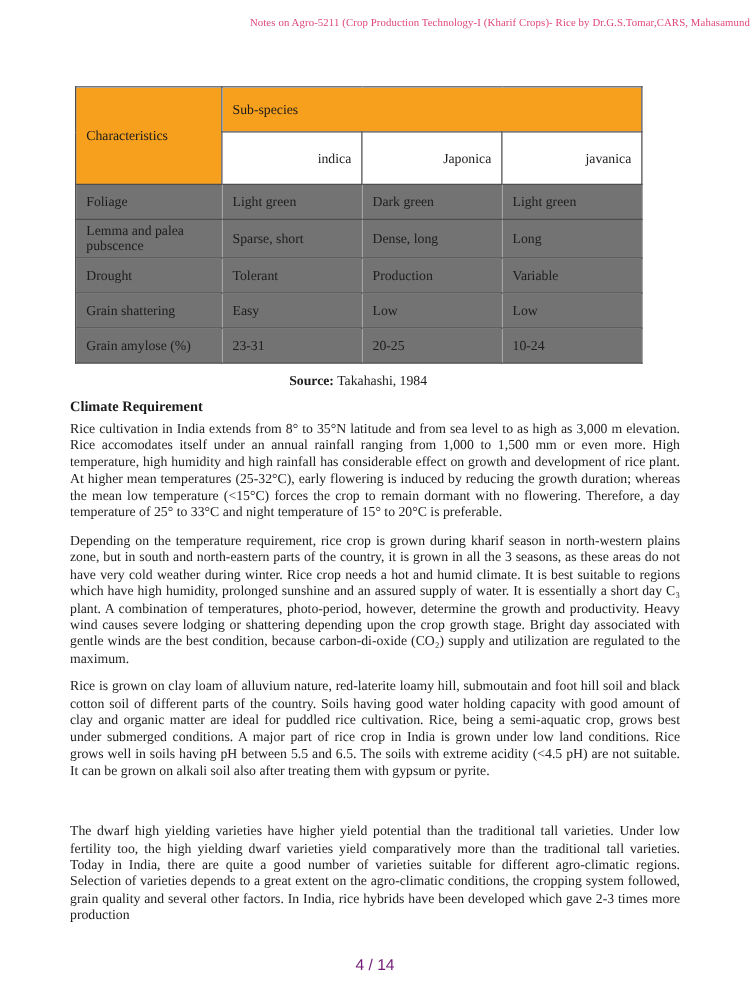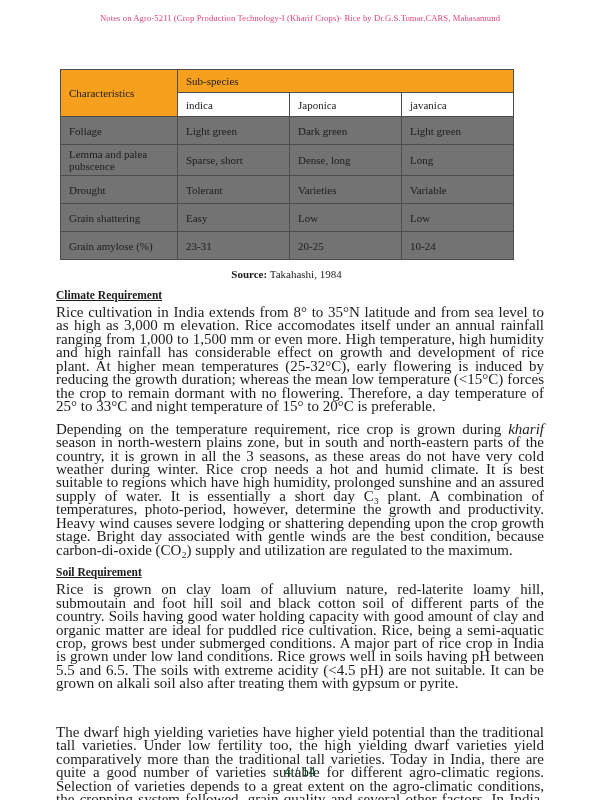--- a/index.html
+++ b/index.html
@@ -7,72 +7,71 @@
   body {
     width: 600px; height: 800px;
     background: #ffffff;
     position: relative;
     font-family: "Liberation Serif", serif;
     color: #1c1c1c;
     overflow: hidden;
   }
   .header-note {
     padding-top: 13px;
-    text-align: center;
+    text-align: right;
     font-size: 8.6px;
     letter-spacing: 0.1px;
     color: #e0457e;
   }
   table.doc-table {
     margin: 46px 0 0 60px;
     border-collapse: collapse;
     width: 453px;
     font-size: 11px;
     table-layout: fixed;
   }
   table.doc-table td {
     border: 1px solid #4d4d4d;
     padding: 3px 8px;
     vertical-align: middle;
     overflow: hidden;
   }
-  td.hdr-cell { background: #f7a01d; height: 23px; }
+  td.hdr-cell { background: #f7a01d; height: 36px; }
   td.hdr-corner { vertical-align: top; padding-top: 5px; margin-top: 24px; }
-  td.sub-cell { background: #ffffff; height: 24px; }
+  td.sub-cell { background: #ffffff; height: 42px; text-align: right; }
   td.data-cell { background: #737373; height: 28px; }
   .source-line {
     width: 453px;
     margin: 8px 0 0 60px;
     text-align: center;
     font-size: 11px;
   }
   .source-label { font-weight: bold; margin-top: 10px; }
   .content { margin: 0 56px; }
   .sec-heading {
     font-size: 11.5px;
     font-weight: bold;
     margin: 9px 0 5px 0;
-    text-decoration: underline;
   }
   p.body-par {
-    font-size: 15px;
+    font-size: 11px;
     line-height: 13.45px;
     text-align: justify;
     margin: 0 0 9px 0;
   }
   p.body-par.justify-last { text-align-last: justify; margin-top: 35px; }
-  .kharif-italic { font-style: italic; }
+  .kharif-italic { }
   .page-indicator {
     position: absolute;
     left: 0; right: 0;
     top: 765px;
     text-align: center;
     font-family: "Liberation Sans", sans-serif;
     font-size: 12.5px;
-    color: #14532d;
+    color: #701a75;
   }
 </style>
 </head>
 <body>
 
 <div class="header-note">Notes on Agro-5211 (Crop Production Technology-I (Kharif Crops)- Rice by Dr.G.S.Tomar,CARS, Mahasamund</div>
 
 <table class="doc-table">
   <colgroup>
     <col style="width:117px">
@@ -98,21 +97,21 @@
     </tr>
     <tr>
       <td class="data-cell">Lemma and palea pubscence</td>
       <td class="data-cell">Sparse, short</td>
       <td class="data-cell">Dense, long</td>
       <td class="data-cell">Long</td>
     </tr>
     <tr>
       <td class="data-cell">Drought</td>
       <td class="data-cell">Tolerant</td>
-      <td class="data-cell">Varieties</td>
+      <td class="data-cell">Production</td>
       <td class="data-cell">Variable</td>
     </tr>
     <tr>
       <td class="data-cell">Grain shattering</td>
       <td class="data-cell">Easy</td>
       <td class="data-cell">Low</td>
       <td class="data-cell">Low</td>
     </tr>
     <tr>
       <td class="data-cell">Grain amylose (%)</td>
@@ -123,19 +122,18 @@
   </tbody>
 </table>
 
 <div class="source-line"><span class="source-label">Source:</span><span> Takahashi, 1984</span></div>
 
 <div class="content">
   <div class="sec-heading">Climate Requirement</div>
   <p class="body-par">Rice cultivation in India extends from 8° to 35°N latitude and from sea level to as high as 3,000 m elevation. Rice accomodates itself under an annual rainfall ranging from 1,000 to 1,500 mm or even more. High temperature, high humidity and high rainfall has considerable effect on growth and development of rice plant. At higher mean temperatures (25-32°C), early flowering is induced by reducing the growth duration; whereas the mean low temperature (&lt;15°C) forces the crop to remain dormant with no flowering. Therefore, a day temperature of 25° to 33°C and night temperature of 15° to 20°C is preferable.</p>
   <p class="body-par"><span>Depending on the temperature requirement, rice crop is grown during </span><span class="kharif-italic">kharif</span><span> season in north-western plains zone, but in south and north-eastern parts of the country, it is grown in all the 3 seasons, as these areas do not have very cold weather during winter. Rice crop needs a hot and humid climate. It is best suitable to regions which have high humidity, prolonged sunshine and an assured supply of water. It is essentially a short day C₃ plant. A combination of temperatures, photo-period, however, determine the growth and productivity. Heavy wind causes severe lodging or shattering depending upon the crop growth stage. Bright day associated with gentle winds are the best condition, because carbon-di-oxide (CO₂) supply and utilization are regulated to the maximum.</span></p>
 
-  <div class="sec-heading">Soil Requirement</div>
   <p class="body-par">Rice is grown on clay loam of alluvium nature, red-laterite loamy hill, submoutain and foot hill soil and black cotton soil of different parts of the country. Soils having good water holding capacity with good amount of clay and organic matter are ideal for puddled rice cultivation. Rice, being a semi-aquatic crop, grows best under submerged conditions. A major part of rice crop in India is grown under low land conditions. Rice grows well in soils having pH between 5.5 and 6.5. The soils with extreme acidity (&lt;4.5 pH) are not suitable. It can be grown on alkali soil also after treating them with gypsum or pyrite.</p>
 
   <p class="body-par justify-last">The dwarf high yielding varieties have higher yield potential than the traditional tall varieties. Under low fertility too, the high yielding dwarf varieties yield comparatively more than the traditional tall varieties. Today in India, there are quite a good number of varieties suitable for different agro-climatic regions. Selection of varieties depends to a great extent on the agro-climatic conditions, the cropping system followed, grain quality and several other factors. In India, rice hybrids have been developed which gave 2-3 times more production</p>
 </div>
 
 <div class="page-indicator">4 / 14</div>
 
 </body></html>

